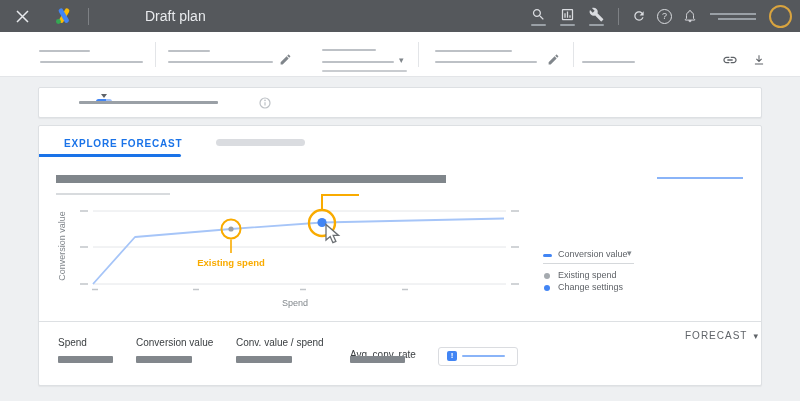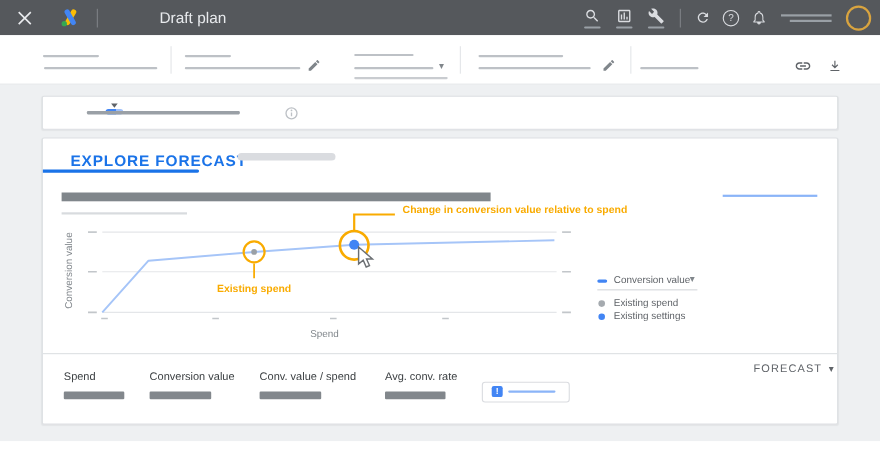--- a/index.html
+++ b/index.html
@@ -34,21 +34,21 @@
   .card1{left:38px;top:87px;width:722px;height:29px;}
   .card2{left:38px;top:125px;width:722px;height:259px;}
 
   
   .slider-ic{position:absolute;left:57px;top:6px;width:16px;}
   .slider-ic .tri{width:0;height:0;margin:0 auto;border-left:3.5px solid transparent;border-right:3.5px solid transparent;border-top:4px solid #5F6368;}
   .slider-ic .bar{margin-top:1px;height:5px;border-radius:2.5px;background:linear-gradient(90deg,#4285F4 60%,#9FC0F9 60%);}
   .info-ic{position:absolute;left:220px;top:9px;cursor:pointer;}
 
   
-  .tab-label{position:absolute;left:25px;top:12px;font-size:14px;font-weight:600;letter-spacing:.8px;color:#1A73E8;cursor:pointer;text-align:right;}
+  .tab-label{position:absolute;left:25px;top:12px;font-size:10px;font-weight:600;letter-spacing:.8px;color:#1A73E8;cursor:pointer;text-align:right;}
   .tab-indicator{position:absolute;left:0;top:28px;width:142px;height:3px;background:#1A73E8;border-radius:0 2px 2px 0;}
   .tab2-ph{position:absolute;left:177px;top:13px;width:89px;height:7px;background:#DADCE0;border-radius:3.5px;cursor:pointer;}
 
   
   .title-bar{position:absolute;left:17px;top:49px;width:390px;height:8px;background:#80868B;}
   .subtitle-ph{position:absolute;left:17px;top:67px;width:114px;height:2px;background:#D8DBDE;}
   .blue-ph{position:absolute;left:618px;top:51px;width:86px;height:2px;background:#8AB4F8;}
 
   
   .ylabel{position:absolute;left:-27px;top:115px;width:100px;text-align:center;font-size:9px;color:#80868B;
@@ -241,40 +241,39 @@
       <path d="M230 238.5 V252" stroke="#F9AB00" stroke-width="1.6"></path>
 
       <path d="M321 208 V194 H358" fill="none" stroke="#F9AB00" stroke-width="2"></path>
       <circle cx="321" cy="222" r="13" fill="none" stroke="#F9AB00" stroke-width="2.4"></circle>
       <circle cx="321" cy="221.5" r="4.6" fill="#4285F4"></circle>
 
       <path transform="translate(325,223.5)" d="M0 0 L0 15.5 L4.2 12 L6.9 18.2 L9.9 16.9 L7.2 10.9 L12.6 10.9 Z" fill="#fff" stroke="#6B6F73" stroke-width="1.3"></path>
     </svg>
 
     <div class="ann ann-existing">Existing spend</div>
-    <div class="ann ann-change">Change in conversion value relative to spend</div>
 
     <div class="lg-dash"></div>
     <div class="lg-text lg-series">Conversion value</div>
     <span class="lg-caret">▾</span>
     <div class="lg-underline"></div>
     <div class="lg-dot dot-gray"></div>
     <div class="lg-text" style="left:519px;top:144px;">Existing spend</div>
     <div class="lg-dot dot-blue"></div>
-    <div class="lg-text" style="left:519px;top:156px;">Existing settings</div>
+    <div class="lg-text" style="left:519px;top:156px;">Change settings</div>
 
     <div class="metrics-sep"></div>
 
     <div class="m-label" style="left:19px;">Spend</div>
     <div class="m-bar" style="left:19px;width:55px;"></div>
     <div class="m-label" style="left:97px;">Conversion value</div>
     <div class="m-bar" style="left:97px;width:56px;"></div>
     <div class="m-label" style="left:197px;">Conv. value / spend</div>
     <div class="m-bar" style="left:197px;width:56px;"></div>
-    <div class="m-label" style="left:311px;">Avg. conv. rate</div>
+    <div class="m-label" style="left:311px;margin-top:12px;">Avg. conv. rate</div>
     <div class="m-bar" style="left:311px;width:55px;"></div>
 
     <div class="mini-box">
       <div class="blue-ic">!</div>
       <div class="blue-line"></div>
     </div>
 
     <div class="metrics-btn">
       <span>FORECAST</span>
       <span class="caret">▾</span>

